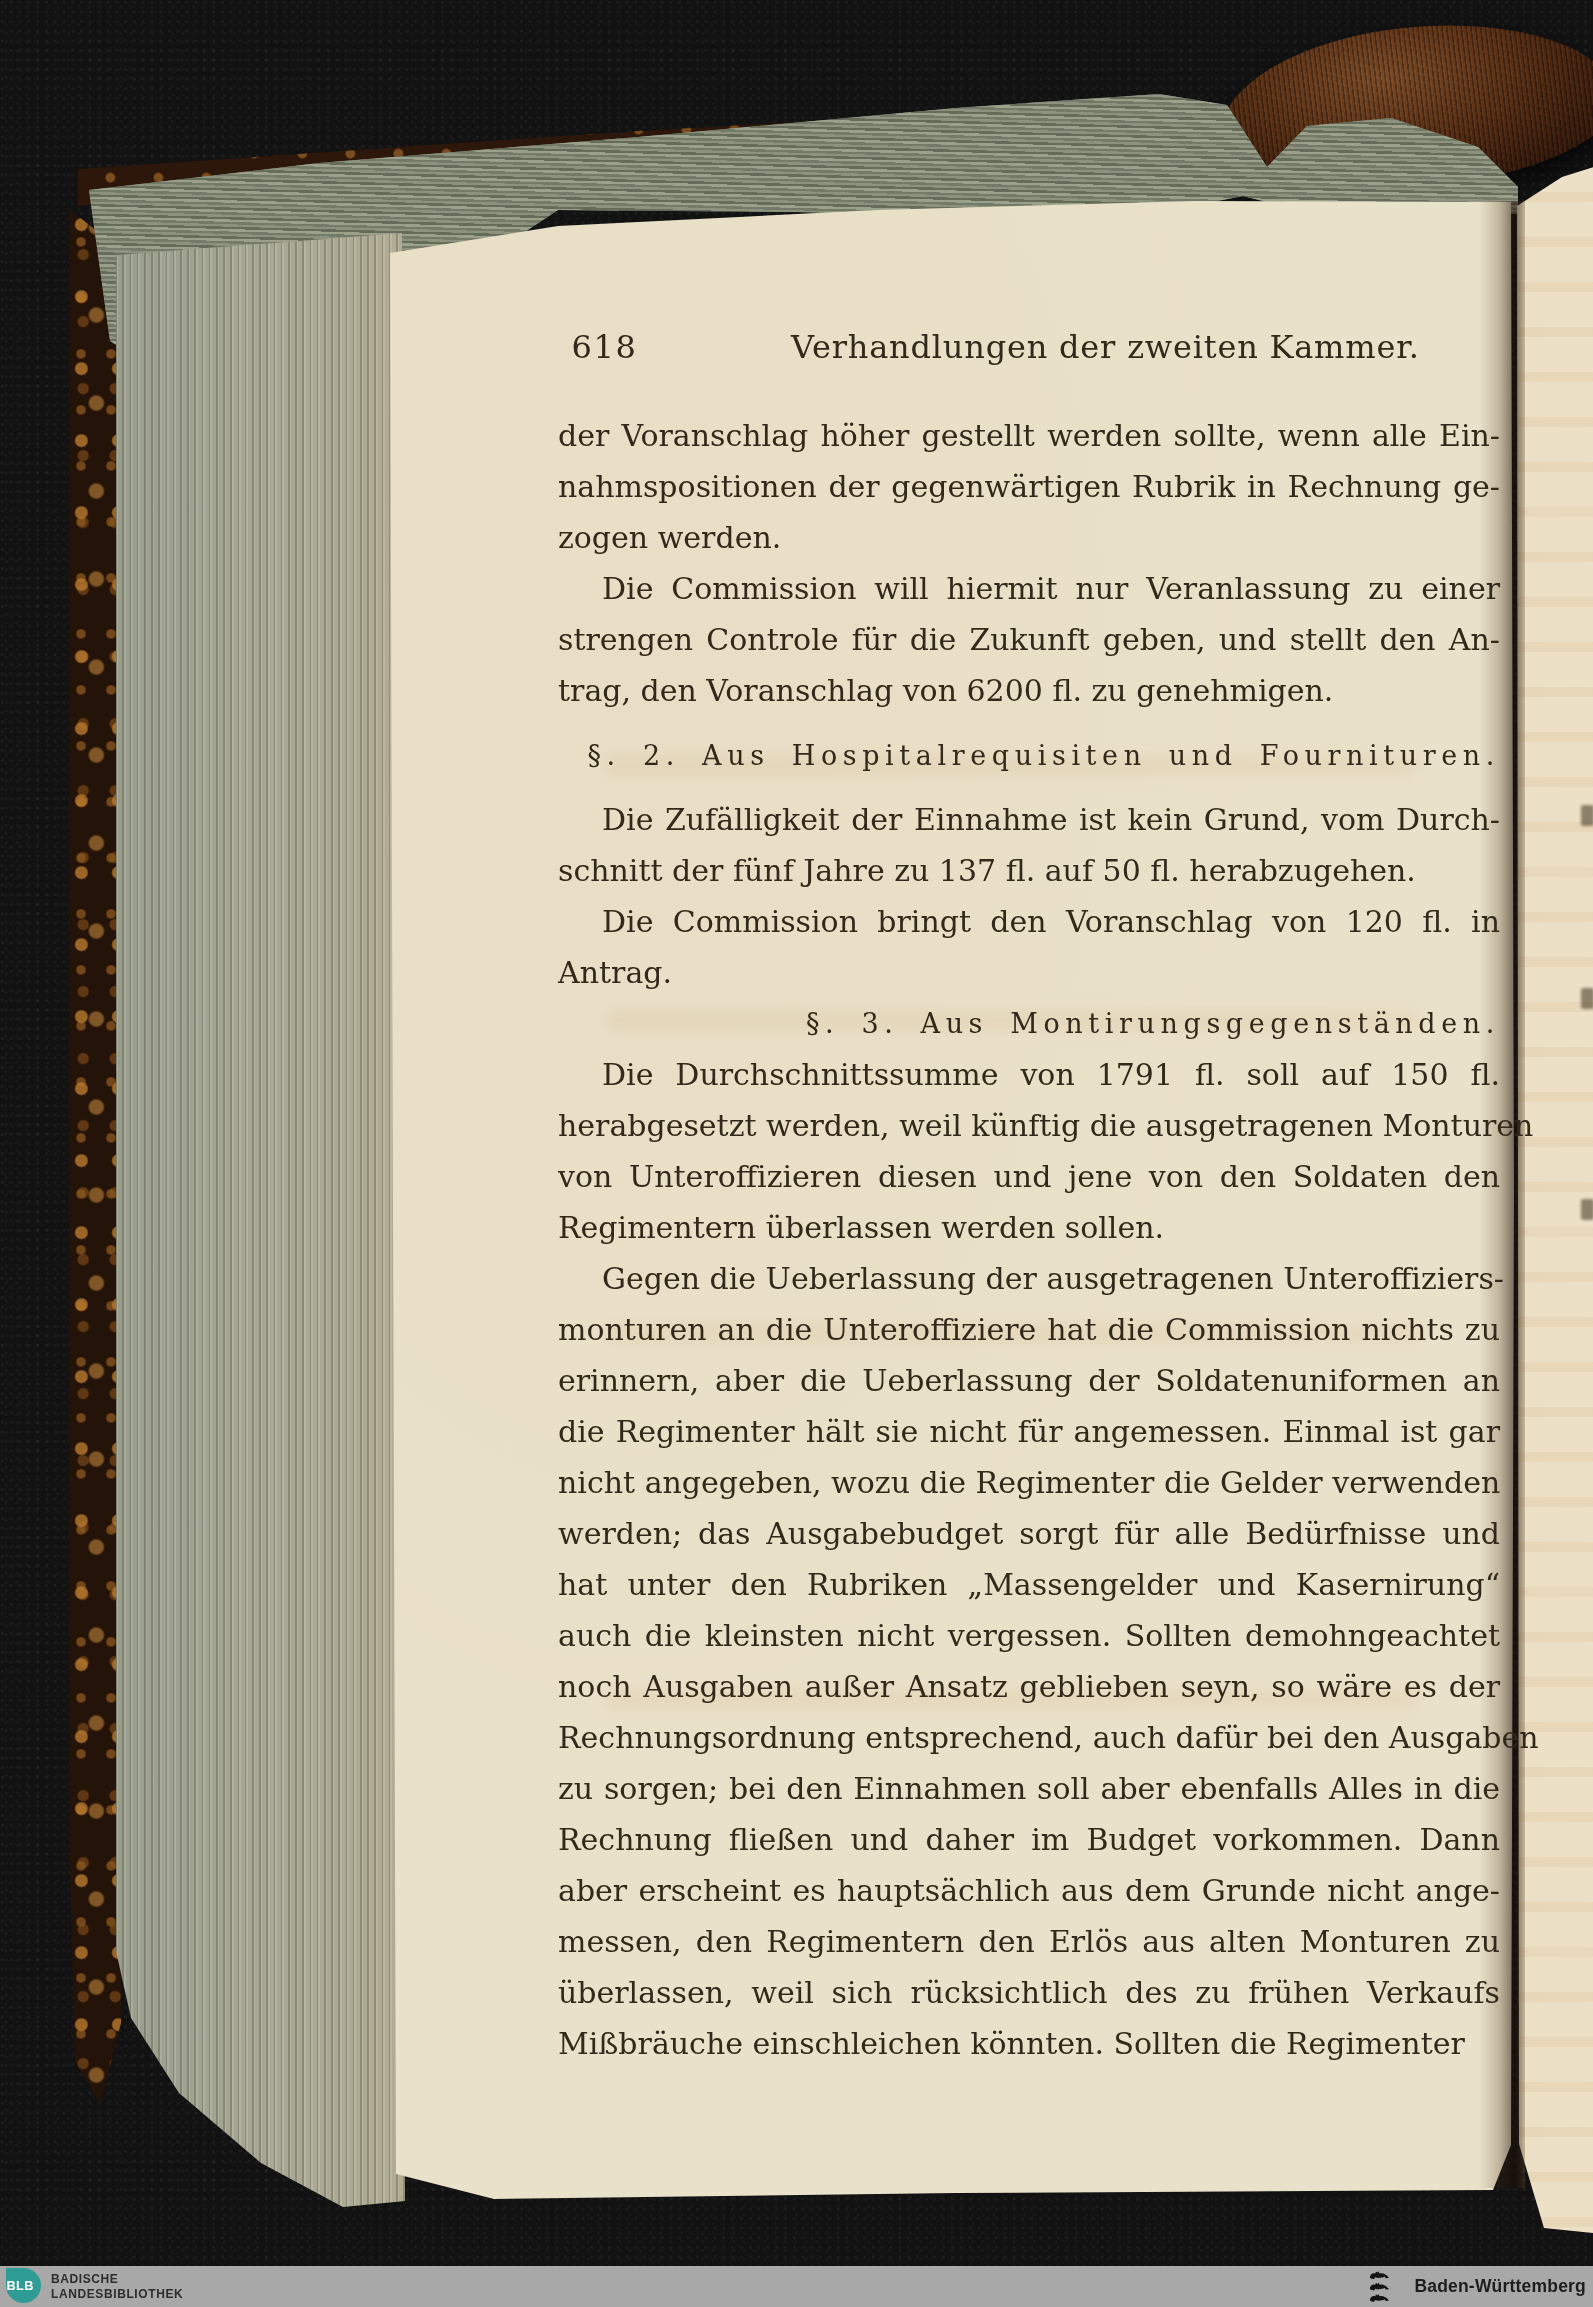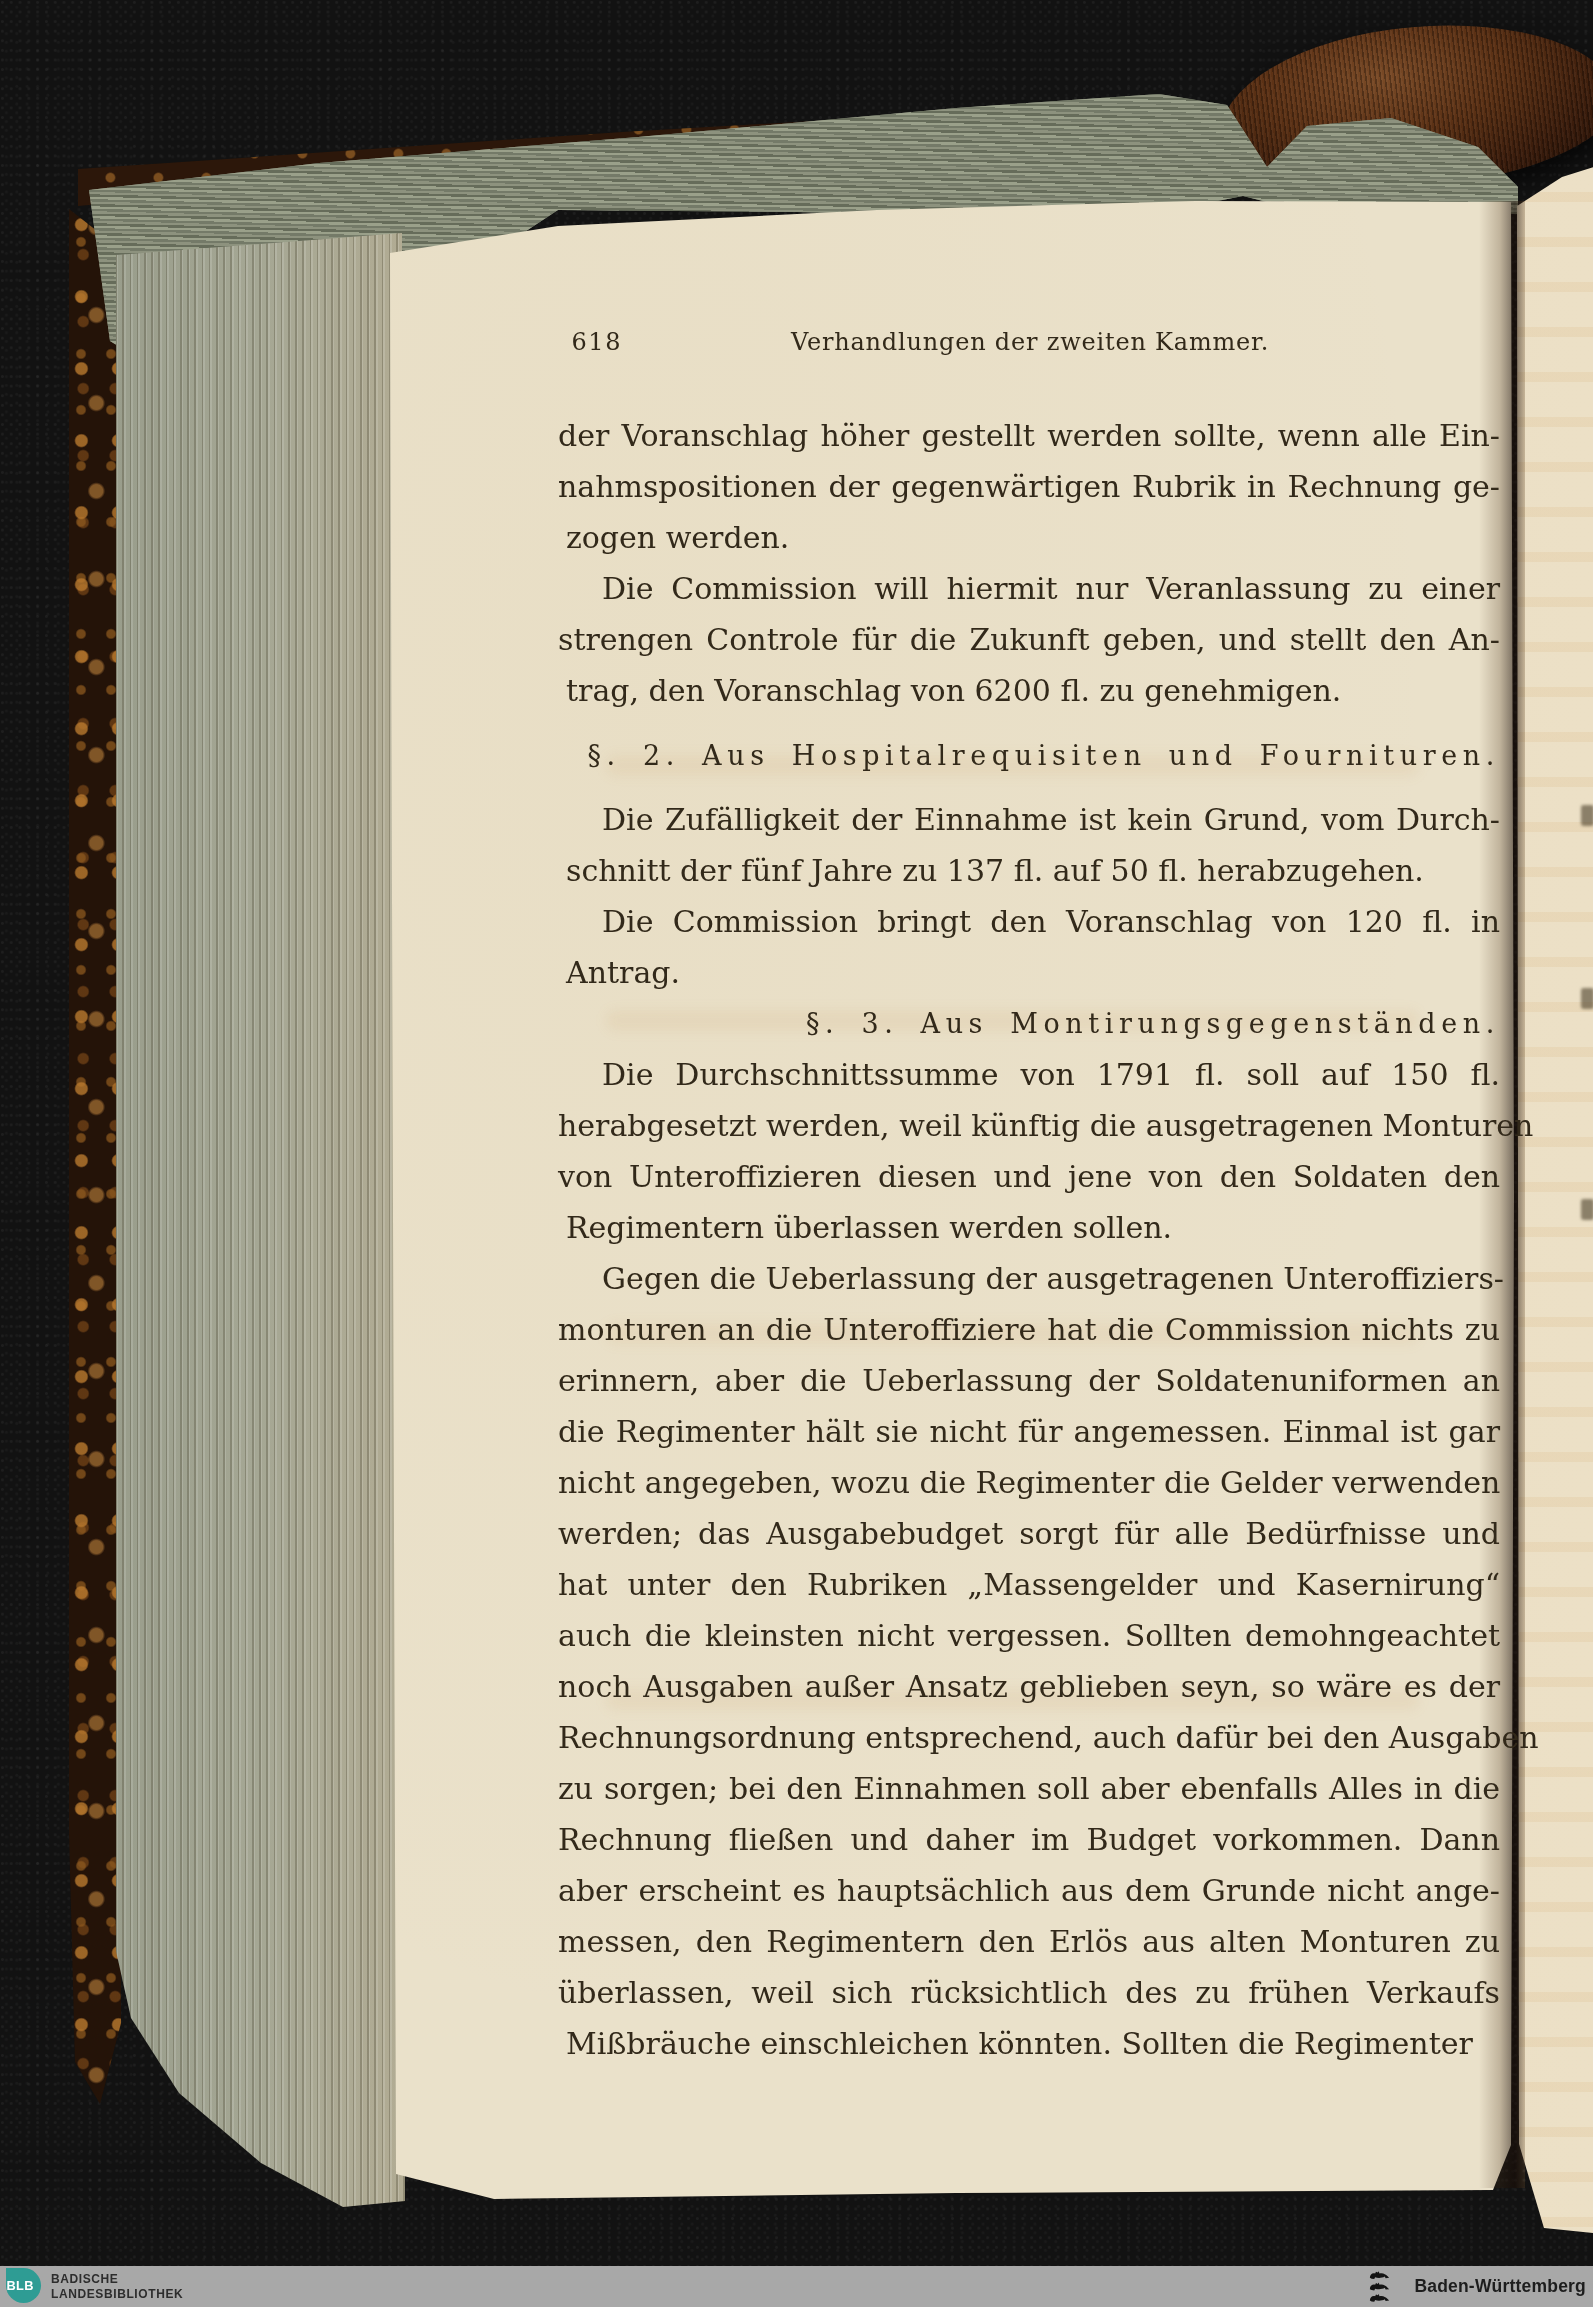--- a/index.html
+++ b/index.html
@@ -70,26 +70,26 @@
       radial-gradient(ellipse at 40% 30%, rgba(200,170,110,.05), transparent 60%),
       #eae1ca;}
   .show-through{left:606px;width:813px;height:21px;background:rgba(190,130,50,.08);filter:blur(5.6px);border-radius:9.6px;}
 
   
   .fold{left:1479px;top:201px;width:46px;height:1987px;
     background:linear-gradient(90deg, rgba(70,45,20,0) 0%, rgba(70,45,20,.25) 45%, rgba(25,12,5,.55) 78%, rgba(110,80,45,.30) 100%);}
 
   
   .ink{color:#32291a;}
-  .running-head{left:554px;top:328px;width:945px;height:48px;font-size:24px;}
+  .running-head{left:554px;top:328px;width:945px;height:48px;font-size:32px;}
   .running-head .pg-num{position:absolute;left:17.5px;top:0;letter-spacing:1.6px;}
   .running-head .rh-title{position:absolute;left:237px;top:0;letter-spacing:0.8px;white-space:nowrap;}
   .text-block{left:558px;top:410px;width:942px;}
   .paragraph .line{font-size:30px;line-height:51px;white-space:nowrap;text-align:justify;text-align-last:justify;}
-  .paragraph .line.last{text-align-last:left;margin-left:8px;}
+  .paragraph .line.last{text-align-last:left;}
   .paragraph .line.first-indent{padding-left:44px;}
   .heading{font-size:27px;line-height:51px;letter-spacing:5.6px;word-spacing:8px;text-align:right;white-space:nowrap;}
 
   
   .footer-bar{left:0;top:2266px;width:1594px;height:41px;background:#a8a8a8;
     font-family:"Liberation Sans", sans-serif;}
   .blb-badge{position:absolute;left:6.4px;top:2.4px;width:35px;height:35px;background:#2e9c94;
     border-radius:0 50% 50% 50%;display:flex;align-items:center;justify-content:flex-start;}
   .blb-badge span{color:#fff;font-weight:bold;font-size:12.8px;letter-spacing:0.4px;}
   .lib-name{position:absolute;left:51px;top:5.6px;color:#2d2d2d;font-weight:bold;font-size:12px;line-height:15px;letter-spacing:0.6px;}

